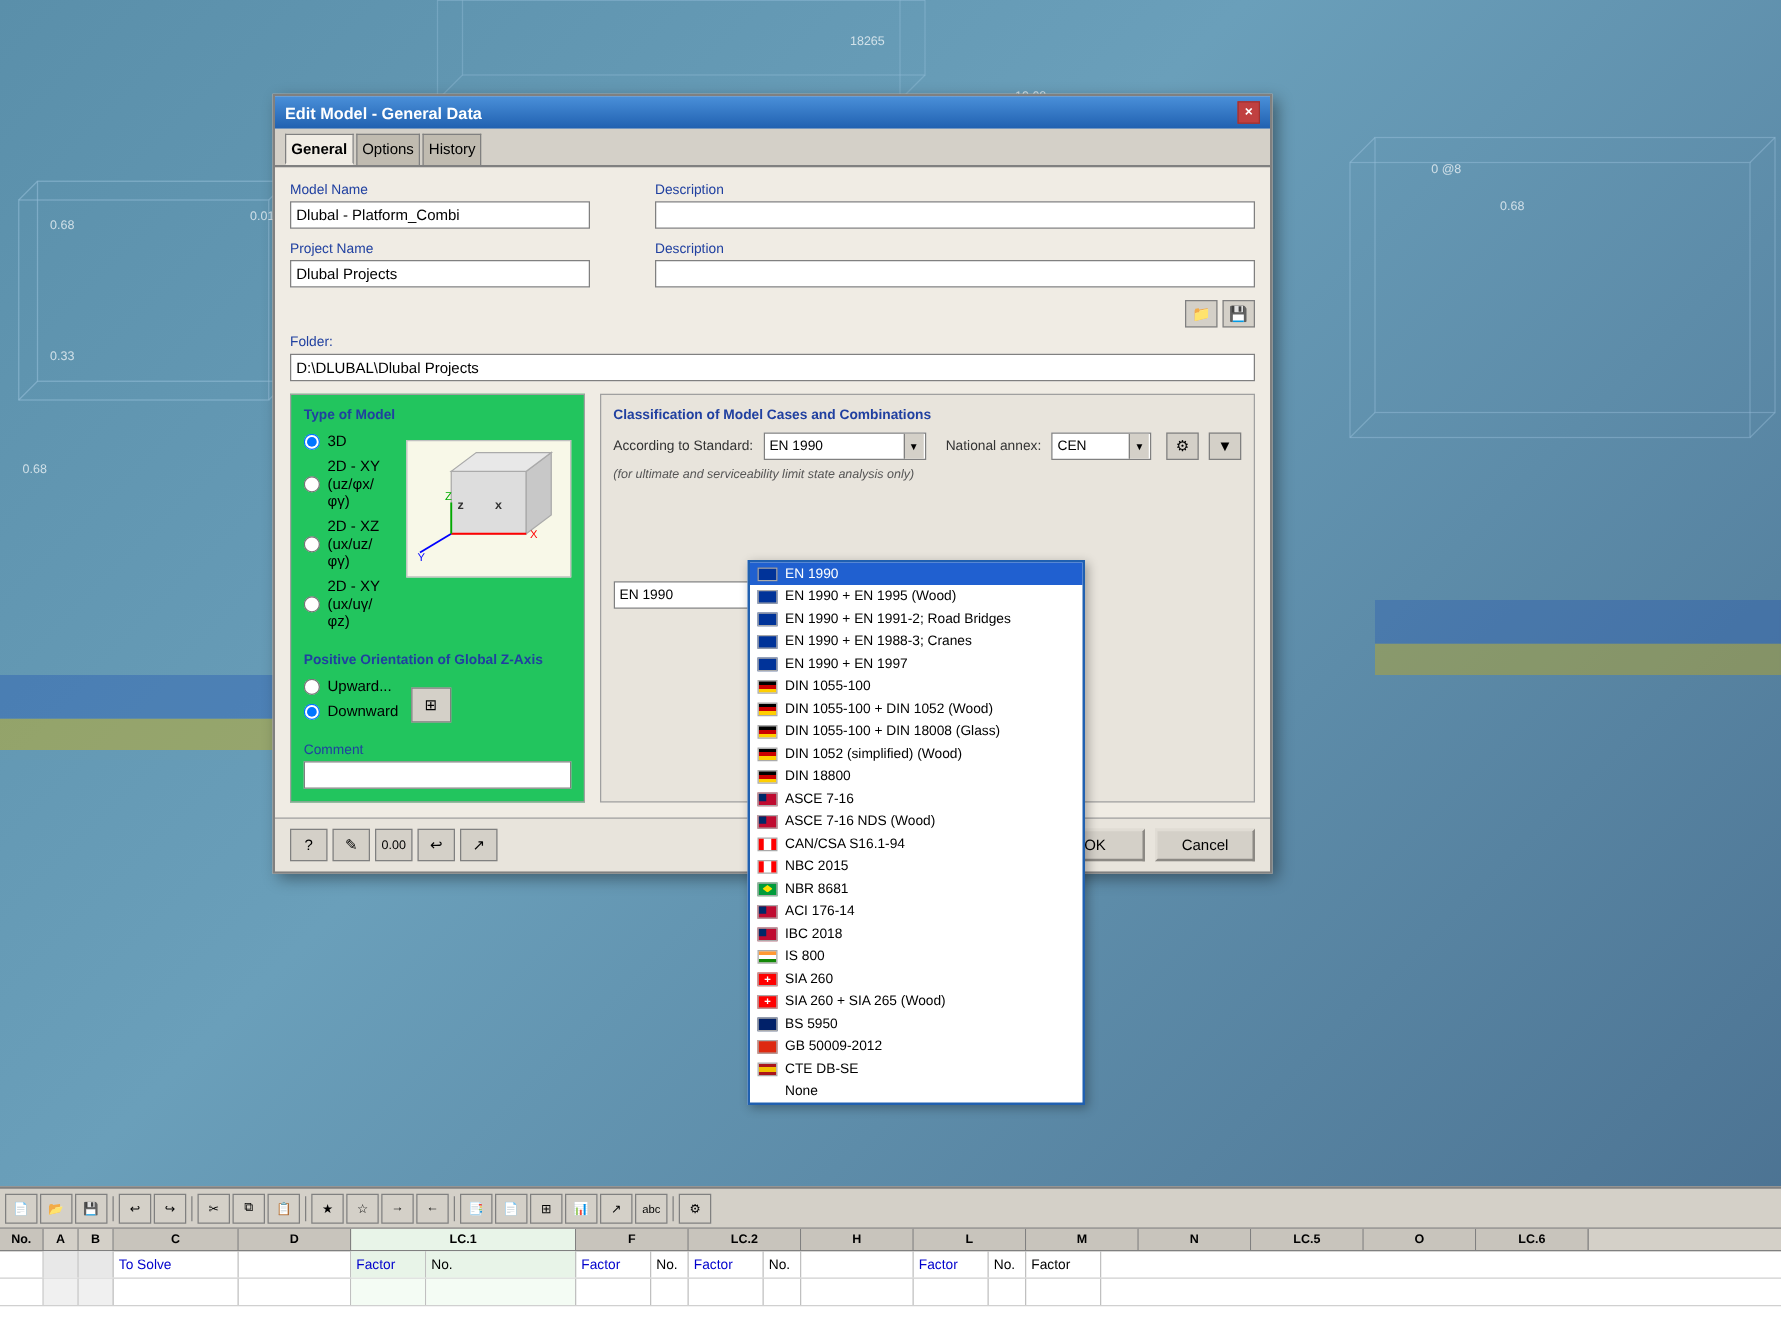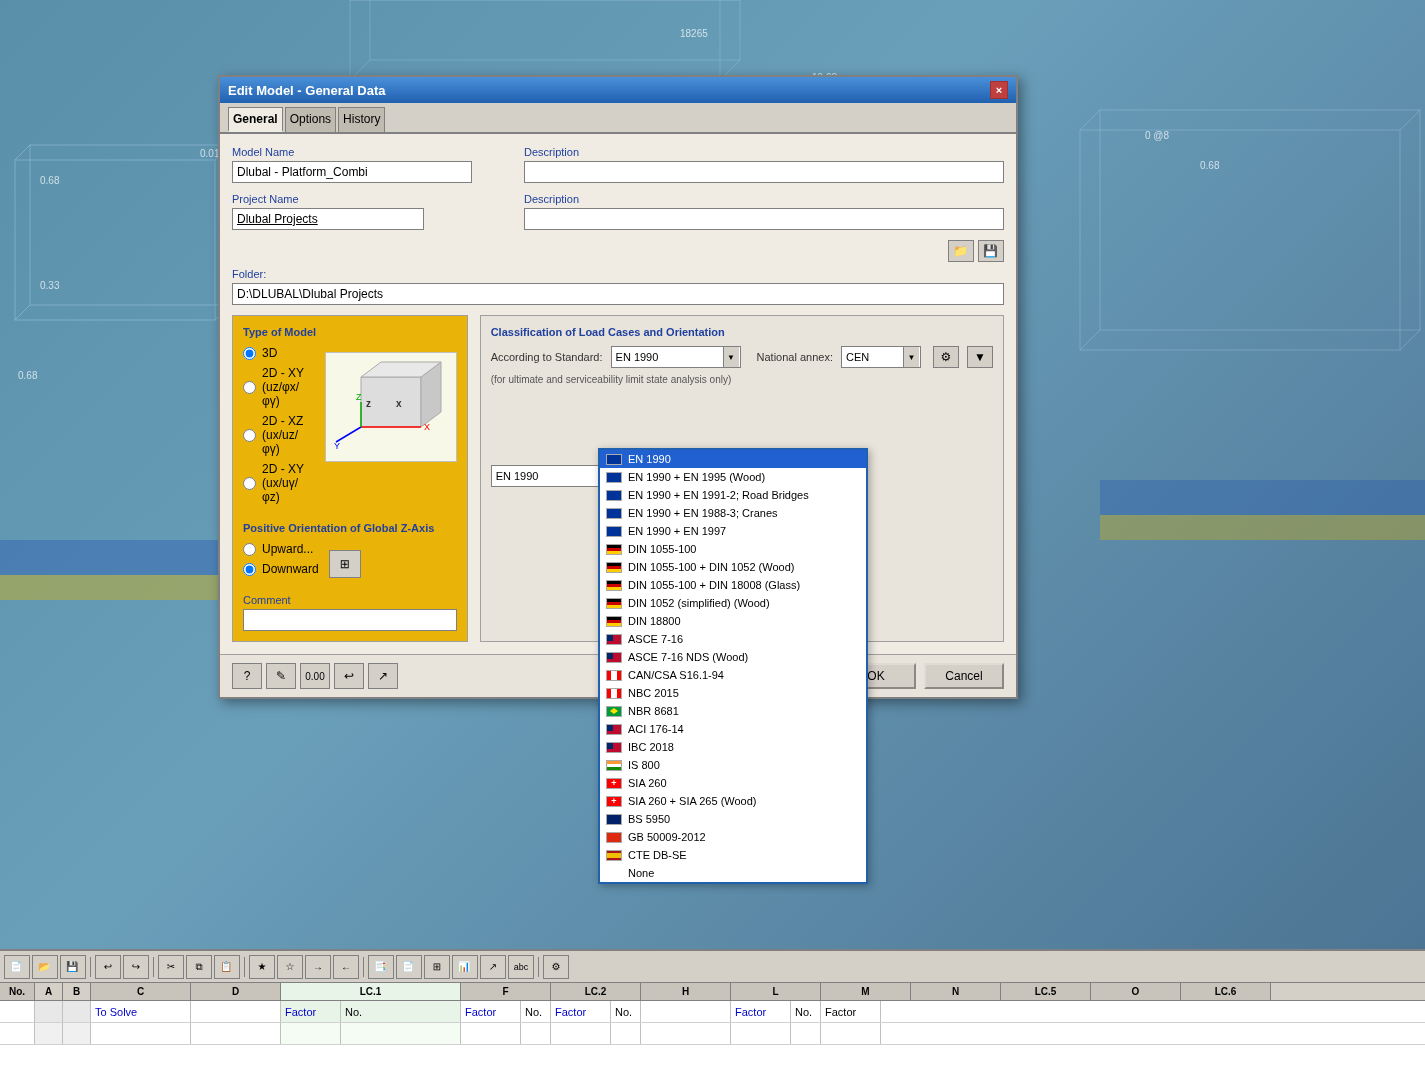--- a/index.html
+++ b/index.html
@@ -155,21 +155,21 @@
       font-size: 12px;
     }
 
     .two-panel {
       display: flex;
       gap: 12px;
     }
 
     .left-panel {
       width: 320px;
-      background: #eab308;
+      background: #22c55e;
       border: 1px solid #a0a0a0;
       padding: 10px;
     }
 
     .right-panel {
       flex: 1;
       background: #e8e4dc;
       border: 1px solid #a0a0a0;
       padding: 10px;
     }
@@ -565,20 +565,21 @@
       position: absolute;
       font-size: 10px;
       color: rgba(255,255,255,0.7);
     }
 
     
     .analysis-only {
       font-size: 10px;
       color: #555;
       margin-top: 4px;
+      font-style: italic;
     }
 
   </style>
 </head>
 <body>
 
 <div class="bg-scene">
 
   <svg width="1425" height="1069" style="position:absolute;top:0;left:0;opacity:0.5">
 
@@ -615,21 +616,21 @@
 
     <rect x="1100" y="480" width="325" height="35" fill="rgba(30,80,180,0.6)"></rect>
     <rect x="1100" y="515" width="325" height="25" fill="rgba(220,180,0,0.7)"></rect>
   </svg>
 
   <div class="dim-text" style="top:72px; left:812px;">19.08</div>
   <div class="dim-text" style="top:28px; left:680px;">18265</div>
   <div class="dim-text" style="top:175px; left:40px;">0.68</div>
   <div class="dim-text" style="top:280px; left:40px;">0.33</div>
   <div class="dim-text" style="top:370px; left:18px;">0.68</div>
-  <div class="dim-text" style="top:148px; left:200px;">0.01</div>
+  <div class="dim-text" style="top:168px; left:200px;">0.01</div>
   <div class="dim-text" style="top:130px; left:1145px;">0 @8</div>
   <div class="dim-text" style="top:160px; left:1200px;">0.68</div>
 </div>
 
 <div class="dialog">
 
   <div class="dialog-titlebar">
     <span class="dialog-title">Edit Model - General Data</span>
     <div class="dialog-close-btn">
       <span>×</span>
@@ -651,21 +652,21 @@
       </div>
       <div class="form-group">
         <div class="form-label">Description</div>
         <input class="form-input" type="text" style="width: 480px;">
       </div>
     </div>
 
     <div class="form-row">
       <div class="form-group">
         <div class="form-label">Project Name</div>
-        <input class="form-input" type="text" value="Dlubal Projects" style="width: 192px; text-decoration: underline;">
+        <input class="form-input" type="text" value="Dlubal Projects" style="width: 240px;">
       </div>
       <div class="form-group">
         <div class="form-label">Description</div>
         <input class="form-input" type="text" style="width: 480px;">
       </div>
     </div>
 
     <div class="folder-icons">
       <div class="icon-btn" title="Browse">
         <span>📁</span>
@@ -750,21 +751,21 @@
           </div>
         </div>
 
         <div class="comment-section">
           <div class="form-label">Comment</div>
           <input class="comment-input" type="text" style="">
         </div>
       </div>
 
       <div class="right-panel">
-        <div class="class-panel-title">Classification of Load Cases and Orientation</div>
+        <div class="class-panel-title">Classification of Model Cases and Combinations</div>
 
         <div class="standard-row">
           <div class="standard-label">According to Standard:</div>
           <div class="standard-select-wrapper">
             <select class="standard-select">
               <option>EN 1990</option>
             </select>
             <div class="select-arrow">▼</div>
           </div>
 

